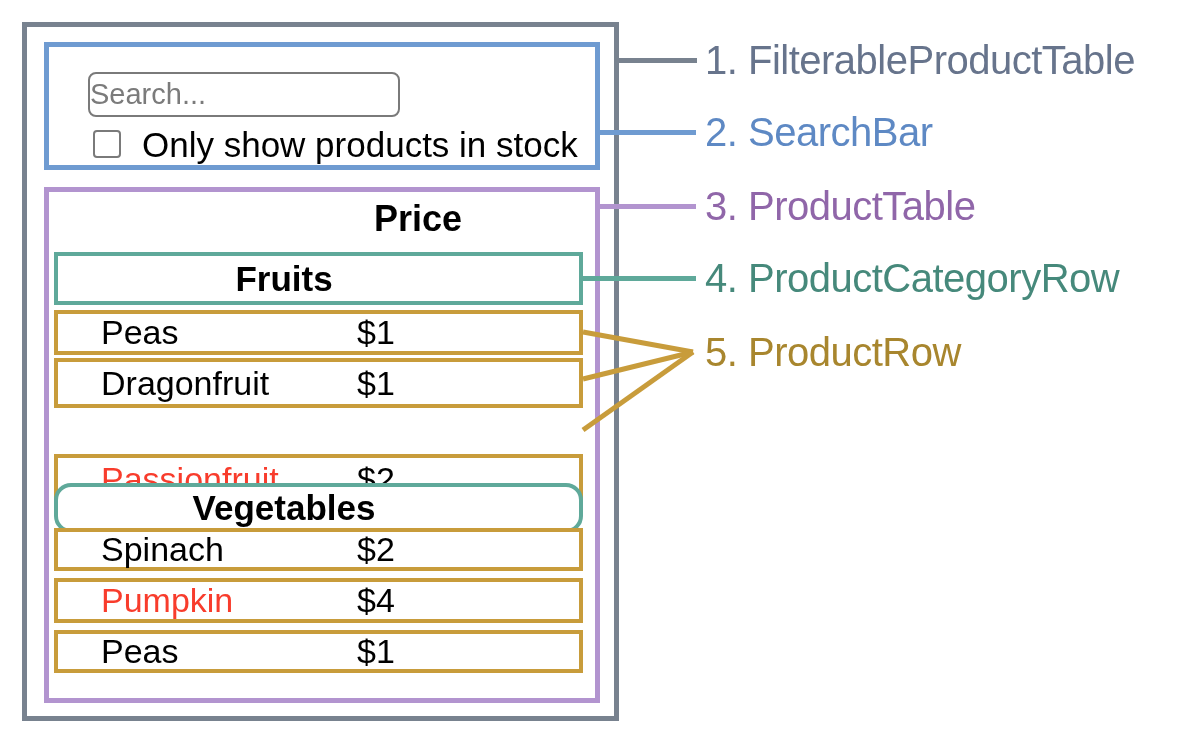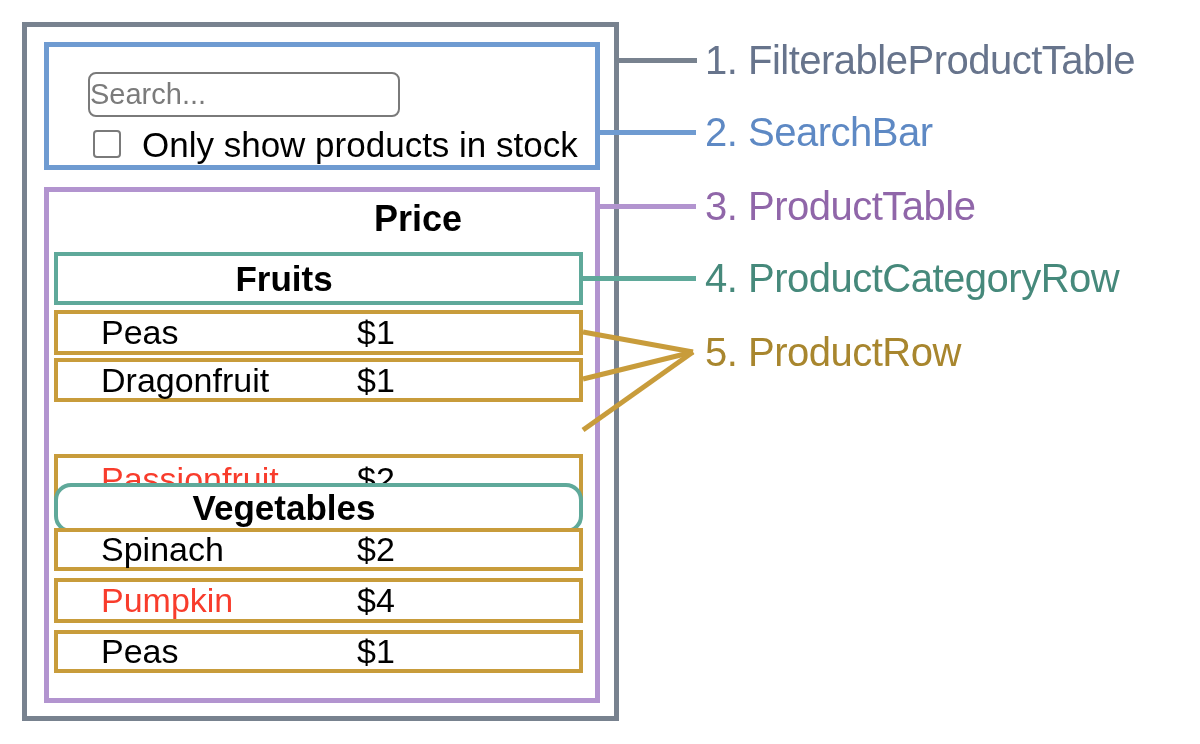--- a/index.html
+++ b/index.html
@@ -49,21 +49,21 @@
   .cat-text {
     position: absolute; left: 0; top: 0; width: 452px; height: 100%;
     display: flex; align-items: center; justify-content: center;
     font-size: 35px; font-weight: bold; color: #000;
   }
 
   .prod-row {
     left: 54px; width: 529px; border: 4px solid #C89C3B; background: #fff; z-index: 3;
   }
   .row-apple   { top: 310px; height: 45px; }
-  .row-dragon  { top: 358px; height: 44px; }
+  .row-dragon  { top: 358px; height: 50px; }
   .row-passion { top: 406px; height: 50px; margin-top: 48px; }
   .row-spinach { top: 528px; height: 43px; }
   .row-pumpkin { top: 578px; height: 45px; padding-left: 48px; }
   .row-peas    { top: 630px; height: 43px; }
   .cell-name, .cell-price {
     position: absolute; top: 0; height: 100%;
     display: flex; align-items: center;
     font-size: 34px; color: #000; white-space: nowrap;
   }
   .cell-name  { left: 43px; }

